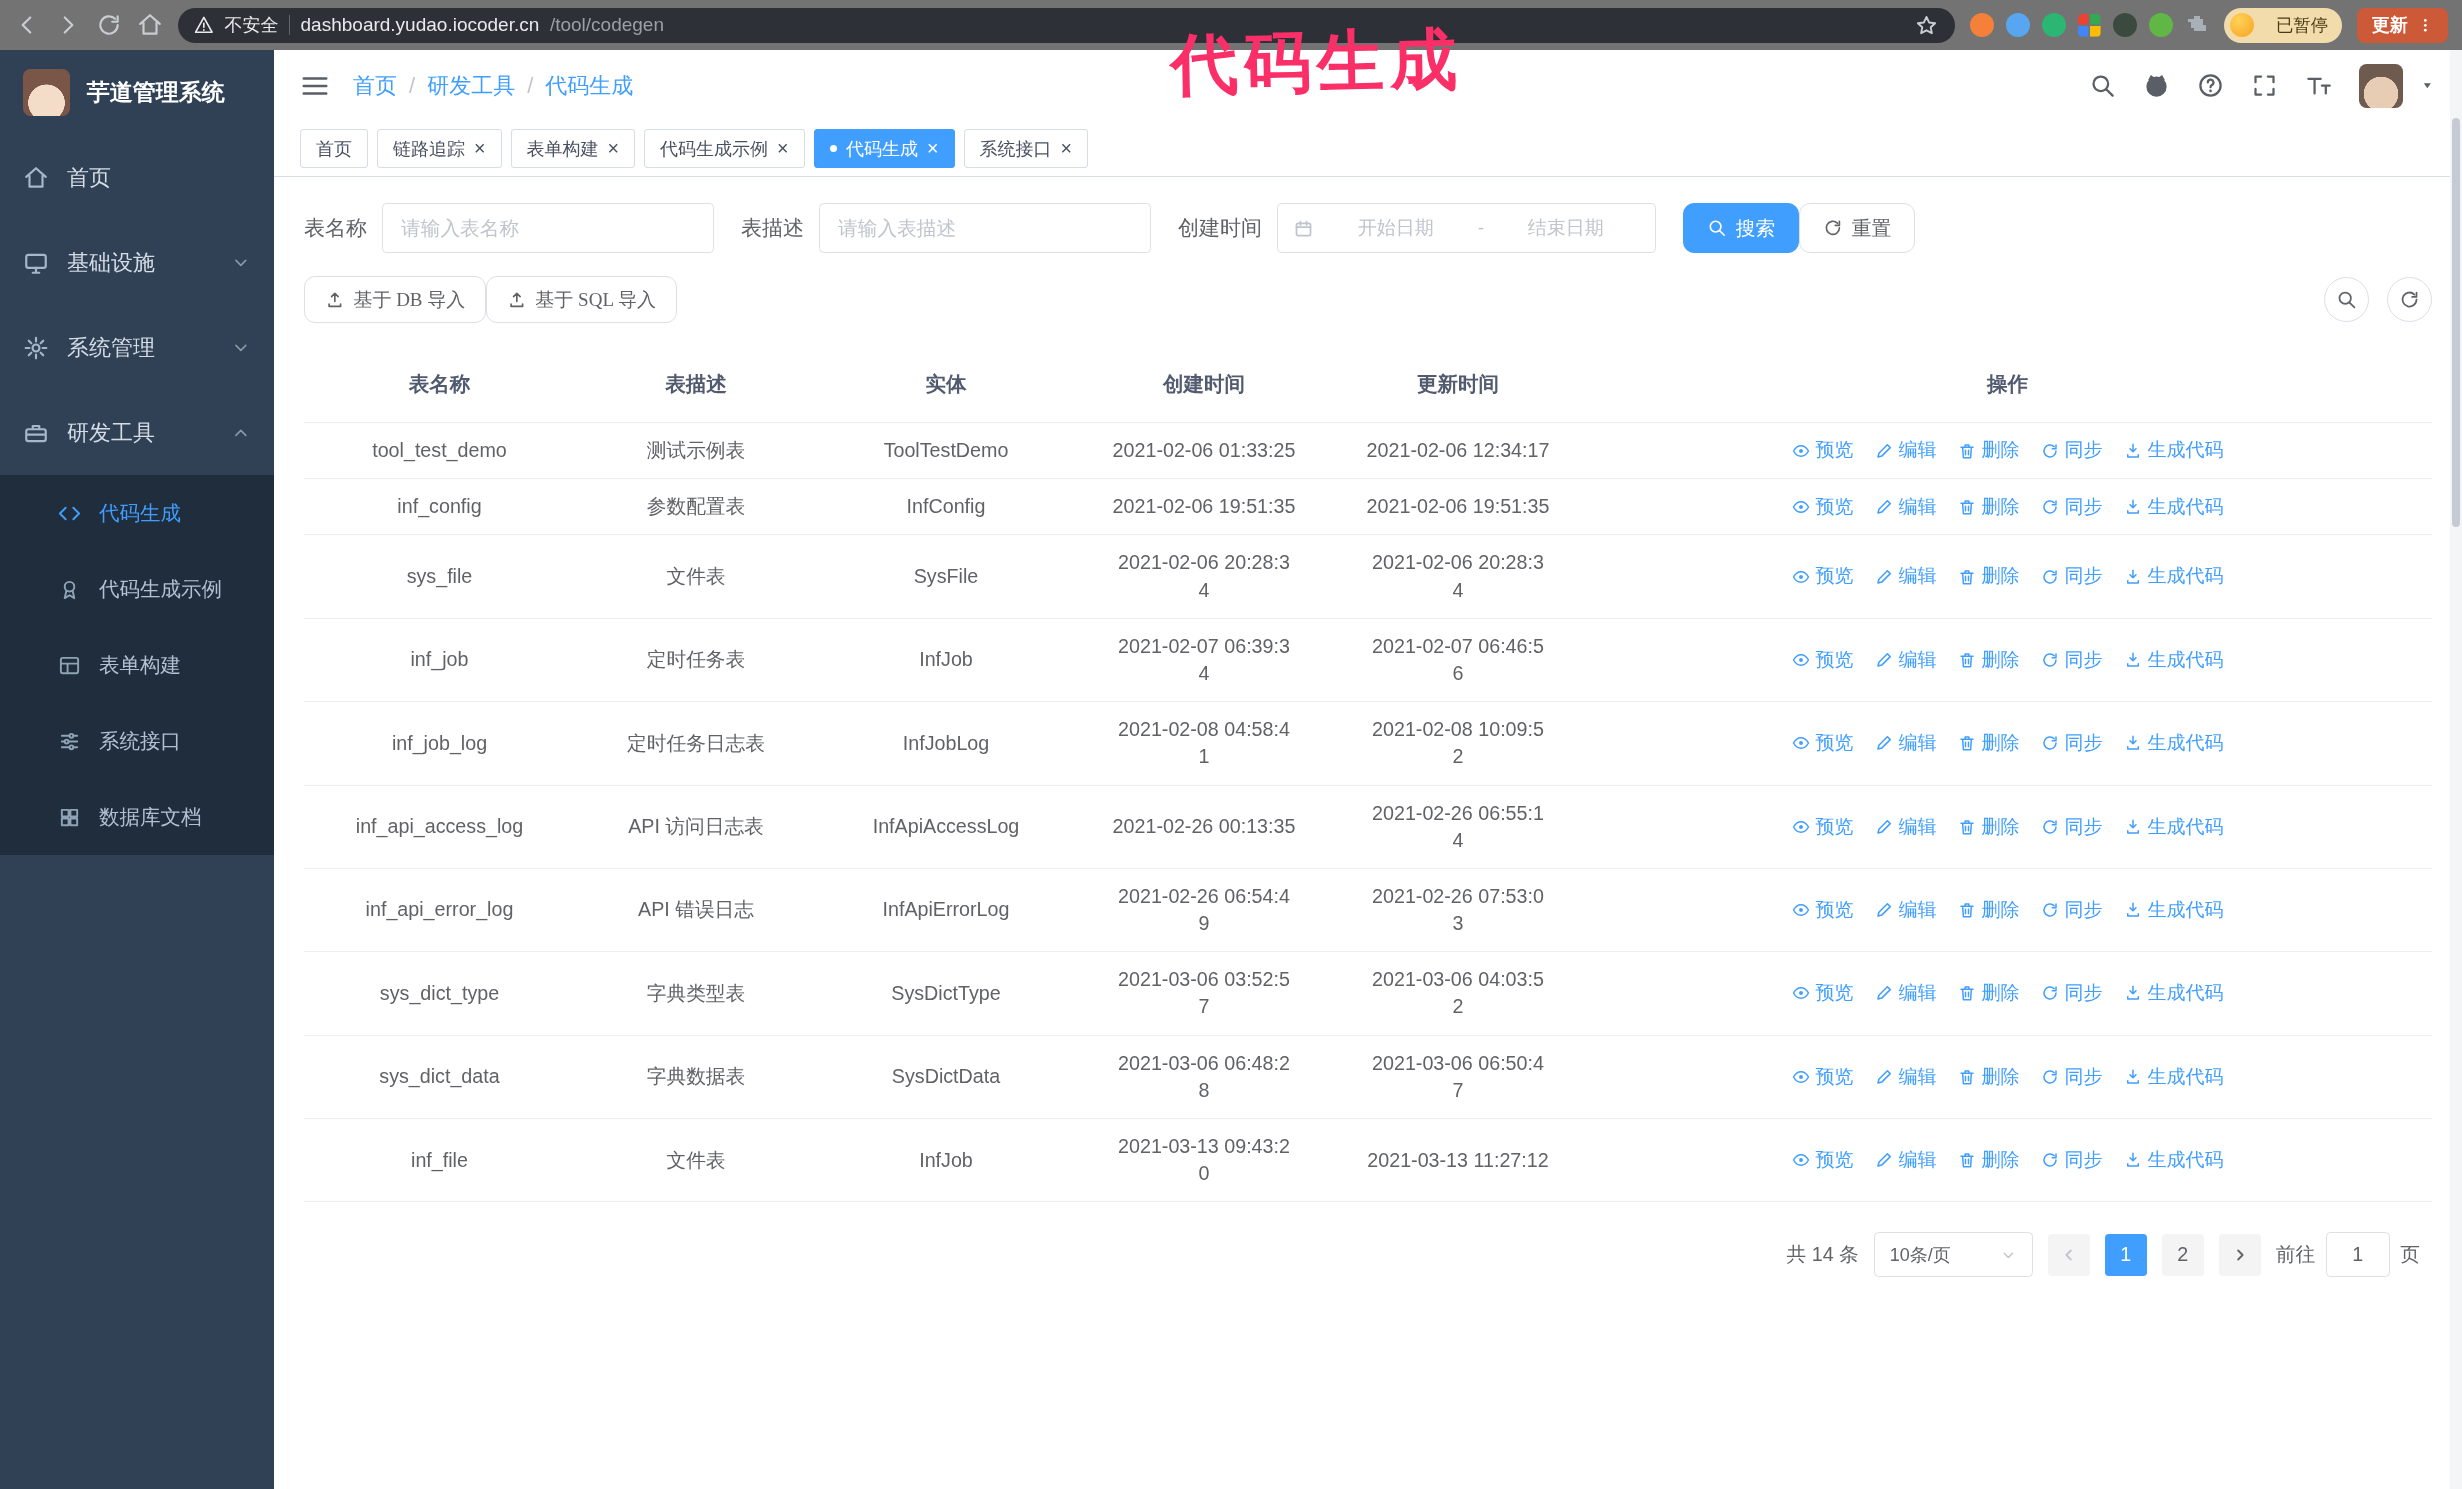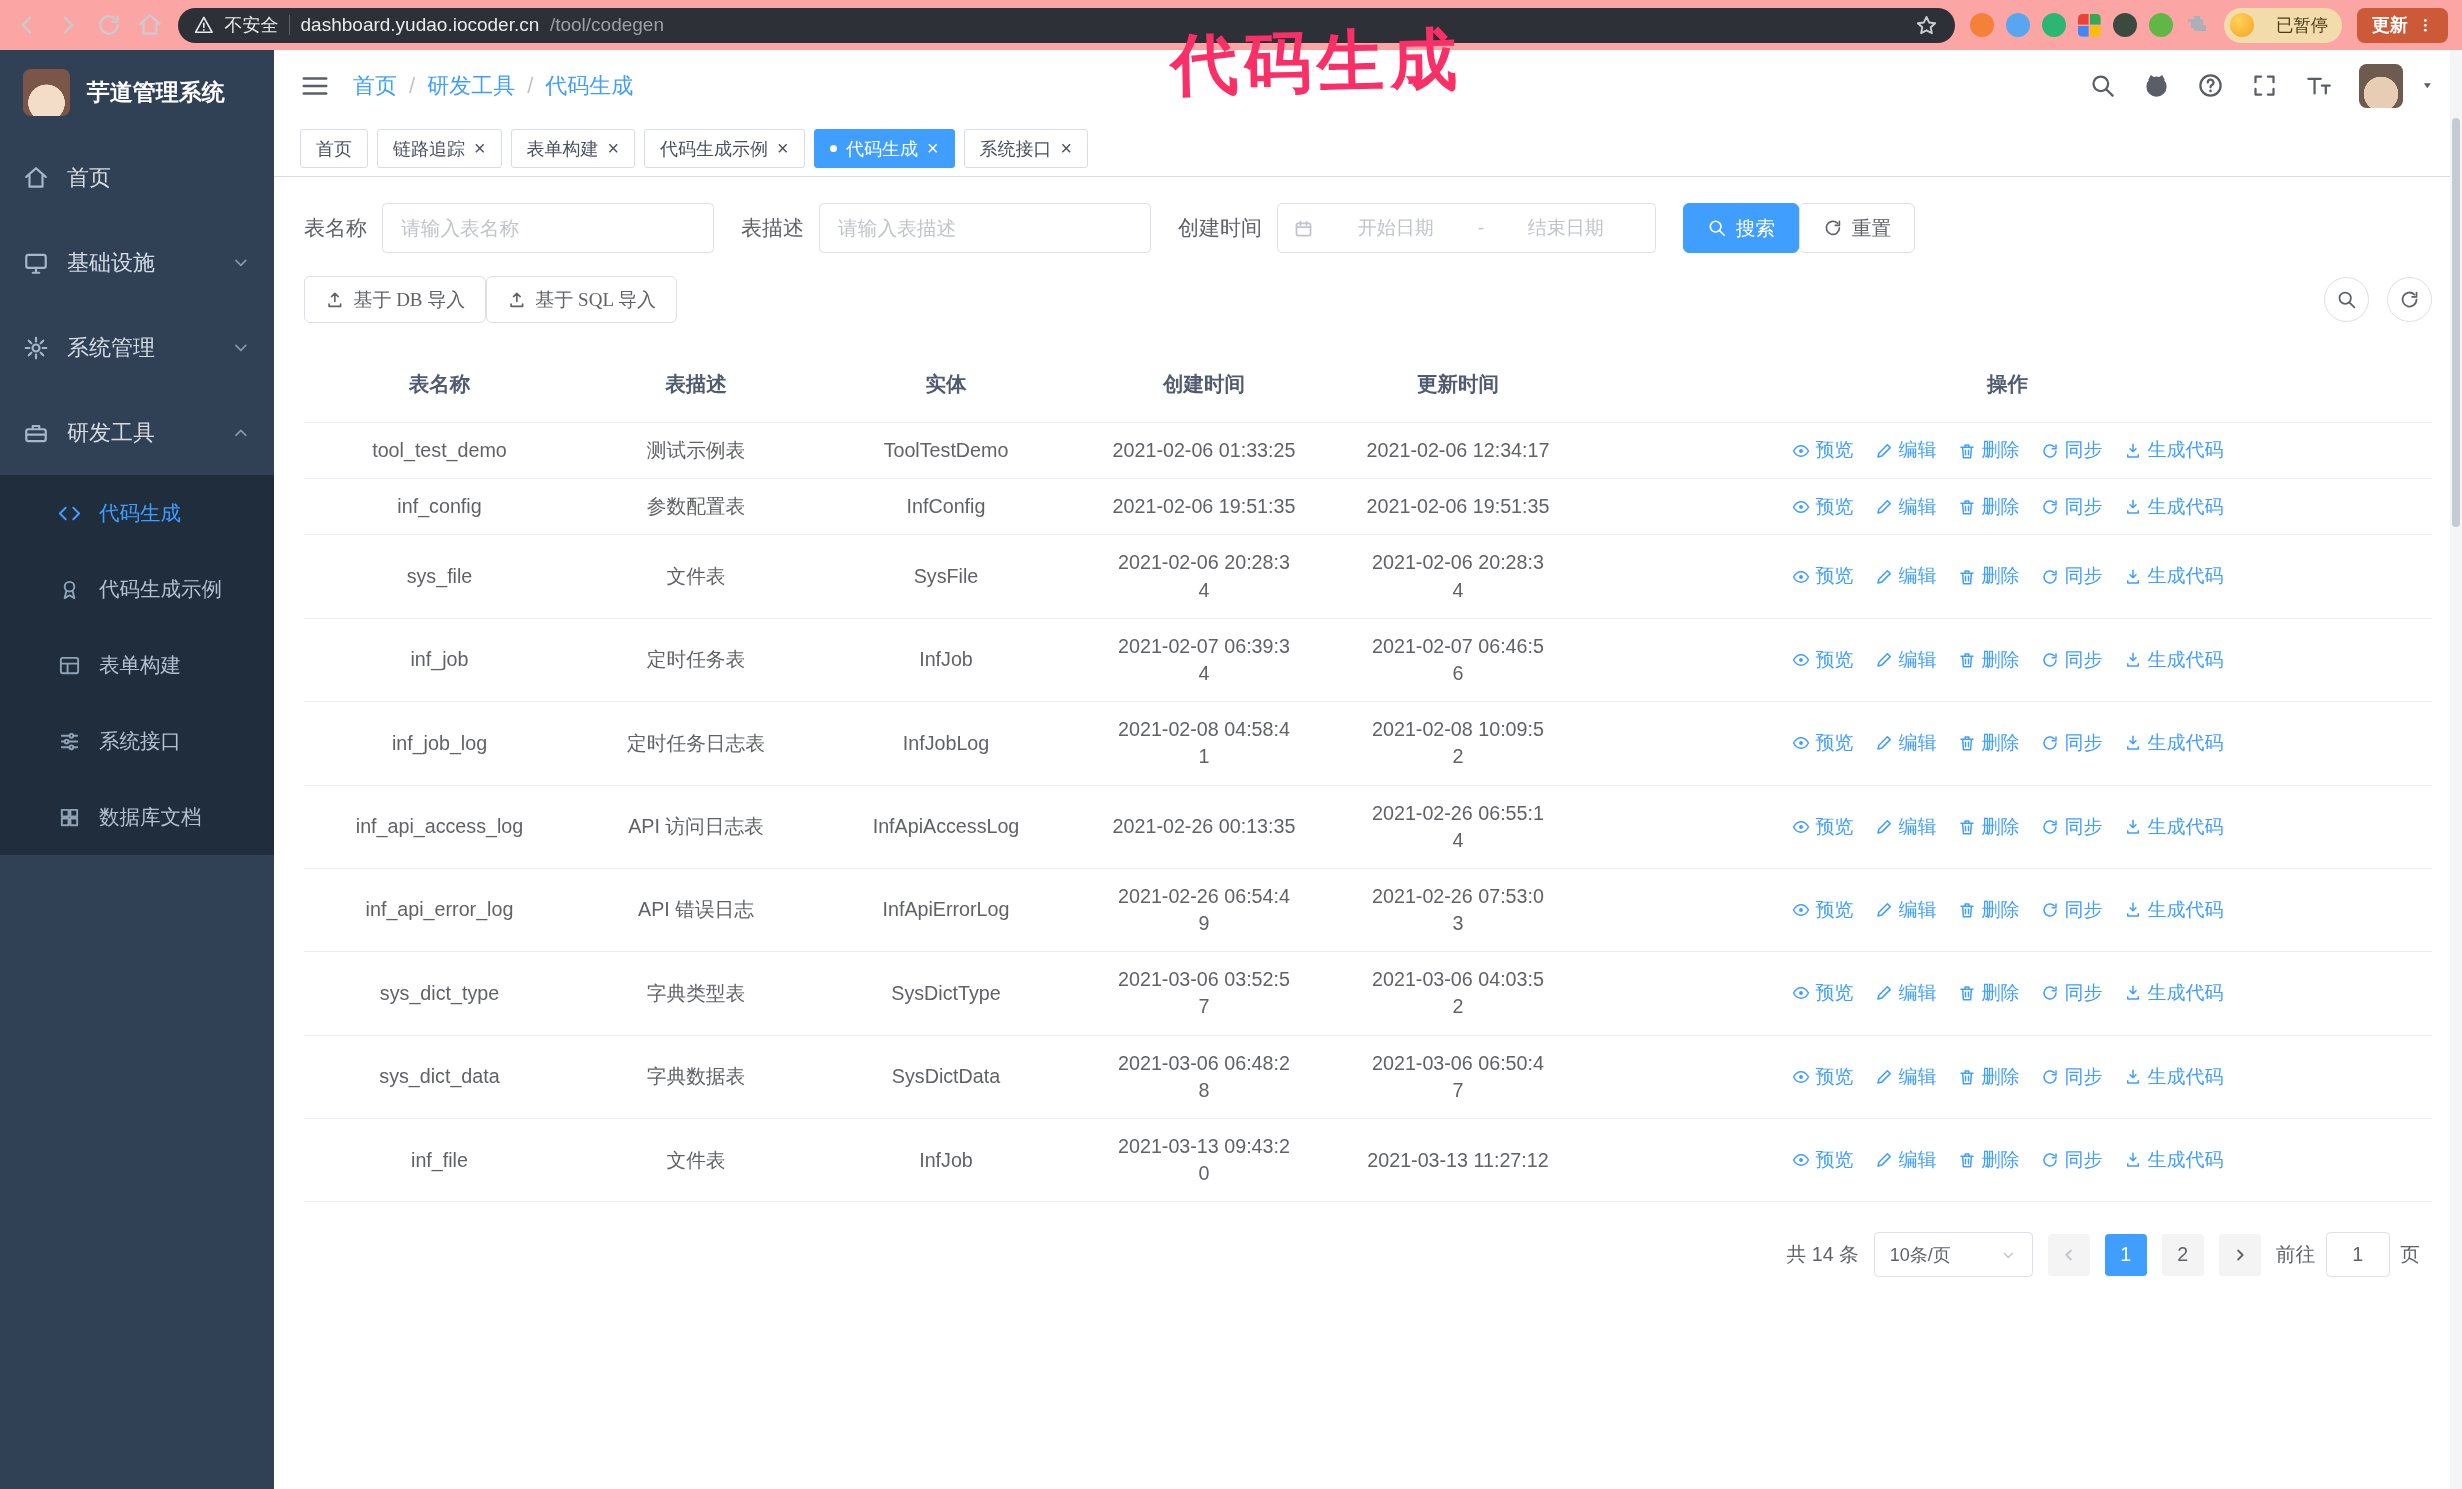--- a/index.html
+++ b/index.html
@@ -1,21 +1,21 @@
 <!DOCTYPE html>
 <html style="font-size:12px"><head>
 <meta charset="utf-8">
 <style>
   * { box-sizing: border-box; margin: 0; padding: 0; }
   html,body { width:2462px; height:1490px; }
   body { font-family:"Liberation Sans","DejaVu Sans",sans-serif; background:#fff; }
   .screen { position:relative; width:2462px; height:1490px; overflow:hidden; background:#fff; }
 
   
-  .chrome { height:50px; background:#fca5a5; display:flex; align-items:center; padding:0 13.6px; gap:15px; color:#cfd2d8; }
+  .chrome { height:50px; background:#737373; display:flex; align-items:center; padding:0 13.6px; gap:15px; color:#cfd2d8; }
   .chrome .nav-ic { width:26px; height:26px; color:#c9ccd2; flex:0 0 auto; }
   .urlbox { flex:1; height:35px; background:#2d3036; border-radius:17.4px; display:flex; align-items:center; padding:0 16.7px; gap:10.6px; min-width:0; }
   .urlbox .warn-ic { width:19.7px; height:19.7px; color:#e8eaed; }
   .sec-label { font-size:18px; color:#e8eaed; white-space:nowrap; }
   .url-divider { width:0.8px; height:19.7px; background:#5f6368; }
   .url-host { font-size:19px; color:#e8eaed; white-space:nowrap; }
   .url-path { font-size:19px; color:#9aa0a6; white-space:nowrap; flex:1; }
   .urlbox .star-ic { width:23px; height:23px; color:#c9ccd2; margin-left:auto; }
   .ext-row { display:flex; align-items:center; gap:12px; }
   .ext-dot { width:24px; height:24px; border-radius:50%; flex:0 0 auto; }
@@ -73,21 +73,21 @@
   .content { flex:1; padding:26px 30px 0 30px; display:flex; flex-direction:column; min-height:0; }
   .search-row { display:flex; align-items:center; margin-bottom:23px; }
   .form-item { display:flex; align-items:center; margin-right:27px; }
   .form-label { font-size:21px; color:#606266; margin-right:15px; white-space:nowrap; }
   .el-input { width:332px; height:50px; border:0.8px solid #dcdfe6; border-radius:4.5px; padding:0 18px; font-size:19.7px; color:#606266; background:#fff; outline:none; font-family:inherit; }
   .el-input::placeholder { color:#c0c4cc; }
   .daterange { width:379px; height:50px; border:0.8px solid #dcdfe6; border-radius:4.5px; display:flex; align-items:center; padding:0 15px; gap:7.6px; background:#fff; }
   .daterange .cal-ic { width:21px; height:21px; color:#c0c4cc; flex:0 0 auto; }
   .dr-ph { flex:1; text-align:center; font-size:19px; color:#c0c4cc; white-space:nowrap; }
   .dr-sep { font-size:19px; color:#c0c4cc; }
-  .btn { height:50px; display:flex; align-items:center; gap:9px; padding:0 23px; border-radius:6px; font-size:19.7px; cursor:pointer; border:0.8px solid #dcdfe6; background:#fff; color:#606266; white-space:nowrap; font-family:inherit; }
+  .btn { height:50px; display:flex; align-items:center; gap:9px; padding:0 23px; border-radius:11px; font-size:19.7px; cursor:pointer; border:0.8px solid #dcdfe6; background:#fff; color:#606266; white-space:nowrap; font-family:inherit; }
   .btn .b-ic { width:19.7px; height:19.7px; }
   .btn.primary { background:#409EFF; border-color:#409EFF; color:#fff; }
   .btn + .btn { }
 
   .toolbar-row { display:flex; align-items:center; margin-bottom:23px;font-family:Liberation Serif, serif; }
   .btn.sm { height:47px; font-size:19px; padding:0 19.7px; }
   .toolbar-right { margin-left:auto; display:flex; gap:18px; }
   .circle-btn { width:45px; height:45px; border-radius:50%; border:0.8px solid #dcdfe6; background:#fff; display:flex; align-items:center; justify-content:center; cursor:pointer; }
   .circle-btn .c-ic { width:21px; height:21px; color:#606266; }
 

